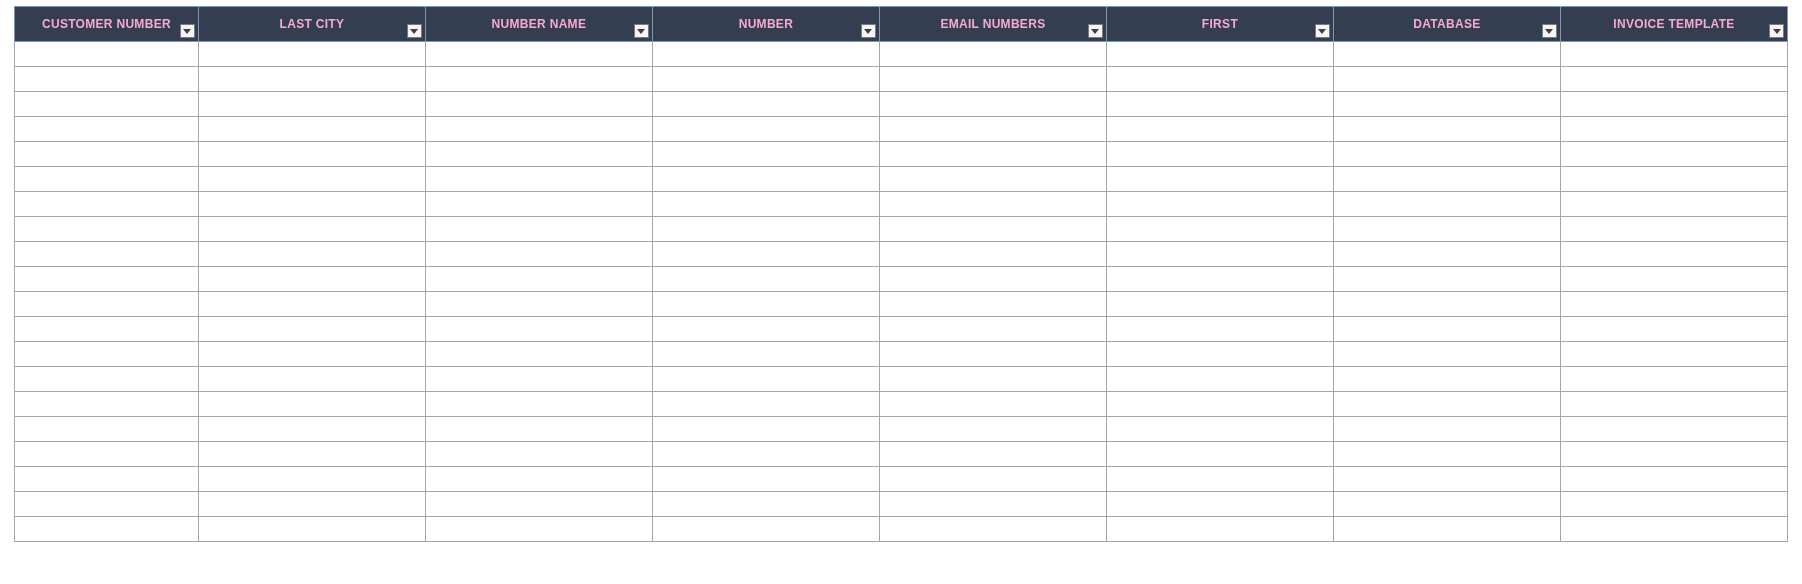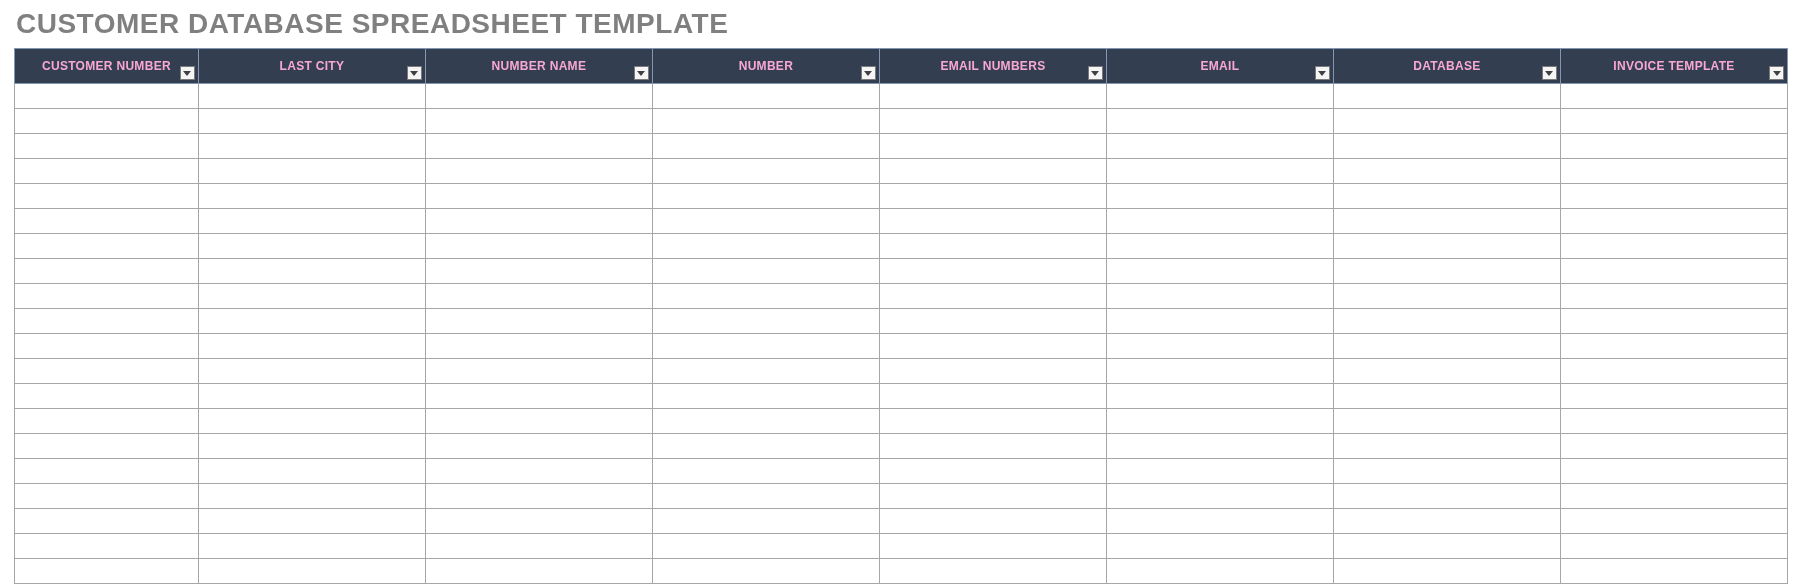--- a/index.html
+++ b/index.html
@@ -66,21 +66,20 @@
   }
   
   td.shade-grey   { background: #ededed; }
   td.shade-blue   { background: #dde3ed; }
   td.shade-white  { background: #ffffff; }
 </style>
 </head>
 <body>
 
 <div class="page">
-  <div class="title">CUSTOMER DATABASE SPREADSHEET TEMPLATE</div>
 
   <table class="sheet">
     <colgroup id="colgroup">
         <col style="width: 162px;">
         <col style="width: 200px;">
         <col style="width: 200px;">
         <col style="width: 200px;">
         <col style="width: 200px;">
         <col style="width: 200px;">
         <col style="width: 200px;">
@@ -106,21 +105,21 @@
           <th><span>NUMBER</span><span class="filter-btn">
               <svg viewBox="0 0 8 5">
                 <path d="M0 0 L8 0 L4 5 Z" fill="#404040"></path>
               </svg>
             </span></th>
           <th><span>EMAIL NUMBERS</span><span class="filter-btn">
               <svg viewBox="0 0 8 5">
                 <path d="M0 0 L8 0 L4 5 Z" fill="#404040"></path>
               </svg>
             </span></th>
-          <th><span>EMAIL</span><span class="filter-btn">
+          <th><span>FIRST</span><span class="filter-btn">
               <svg viewBox="0 0 8 5">
                 <path d="M0 0 L8 0 L4 5 Z" fill="#404040"></path>
               </svg>
             </span></th>
           <th><span>DATABASE</span><span class="filter-btn">
               <svg viewBox="0 0 8 5">
                 <path d="M0 0 L8 0 L4 5 Z" fill="#404040"></path>
               </svg>
             </span></th>
           <th><span>INVOICE TEMPLATE</span><span class="filter-btn">

